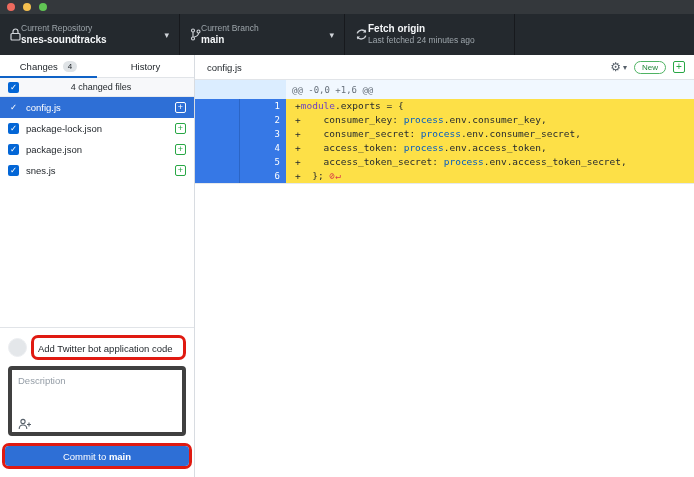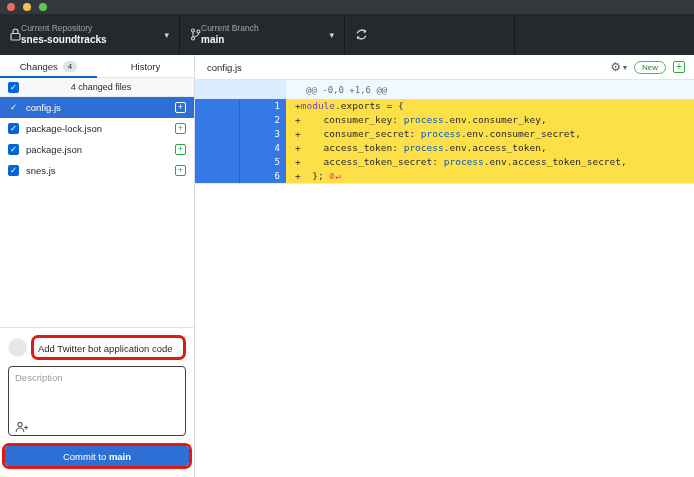--- a/index.html
+++ b/index.html
@@ -43,21 +43,21 @@
   .file-row.selected .plus-box { border-color:#fff; color:#fff; }
   .sb-spacer { flex:1; }
 
   
   .commit-box { flex:0 0 auto; border-top:1px solid #e1e4e8; padding:7px 8px 8px 8px; }
   .summary-row { display:flex; align-items:center; gap:4px; }
   .avatar { width:19px; height:19px; border-radius:50%; background:#e4e7ea; border:1px solid #eceef1; flex:0 0 auto; }
   .red-ann { border:3px solid #e01a11; border-radius:7px; }
   .summary-ann { flex:1; background:#fff; }
   .summary-input { width:100%; border:0; outline:0; font-family:"Liberation Sans",sans-serif; font-size:9.5px; color:#24292e; padding:2px 4px; height:17px; background:transparent; }
-  .desc-box { margin-top:6px; height:70px; border:1px solid #404040; border-radius:4px; padding:5px 6px 4px 6px; display:flex; flex-direction:column; justify-content:space-between; }
+  .desc-box { margin-top:6px; height:70px; border:4px solid #404040; border-radius:4px; padding:5px 6px 4px 6px; display:flex; flex-direction:column; justify-content:space-between; }
   .desc-input { border:0; outline:0; resize:none; font-family:"Liberation Sans",sans-serif; font-size:9.5px; color:#24292e; height:38px; }
   .desc-input::placeholder { color:#949da6; }
   .coauthor { width:14px; height:12px; color:#57606a; cursor:pointer; }
   .btn-ann { margin:7px -6px 0 -6px; }
   .commit-btn { width:100%; height:20px; background:#2e6fd6; border:0; border-radius:4px; color:#fff; font-family:"Liberation Sans",sans-serif; font-size:9.5px; cursor:pointer; }
   .commit-btn b { font-weight:bold; }
 
   
   .diff-panel { flex:1; display:flex; flex-direction:column; min-width:0; background:#fff; }
   .diff-header { height:25px; flex:0 0 auto; border-bottom:1px solid #e1e4e8; display:flex; align-items:center; padding:0 9px 0 12px; font-size:9.5px; background:#fff; }
@@ -65,21 +65,21 @@
   .dh-right { display:flex; align-items:center; gap:7px; }
   .gear-wrap { display:flex; align-items:center; gap:2px; color:#57606a; cursor:pointer; }
   .gear { font-size:12px; line-height:12px; }
   .gear-caret { font-size:8px; }
   .new-badge { border:1px solid #4fb363; color:#22863a; border-radius:9px; font-size:8px; padding:1px 7px; }
   .plus-box.big { width:12px; height:12px; font-size:10px; line-height:10px; cursor:pointer; }
 
   .diff-body { flex:1; overflow:hidden; font-family:"DejaVu Sans Mono","Liberation Mono",monospace; font-size:9.5px; }
   .hunk-row { display:flex; height:19px; }
   .hunk-gutter { width:91px; flex:0 0 auto; background:#dbedff; }
-  .hunk-text { flex:1; background:#f1f8ff; color:#66707b; display:flex; align-items:center; padding-left:20px; font-size:9px; }
+  .hunk-text { flex:1; background:#f1f8ff; color:#66707b; display:flex; align-items:center; padding-left:6px; font-size:9px; }
   .diff-line { display:flex; height:14px; }
   .dl-gutter { width:91px; flex:0 0 auto; background:#3678e6; display:flex; }
   .dl-g1 { width:45px; border-right:1px solid rgba(22,66,138,0.35); }
   .dl-g2 { flex:1; color:#fff; font-size:9px; text-align:right; padding-right:6px; line-height:14px; }
   .dl-code { flex:1; background:#fde047; white-space:pre; line-height:14px; padding-left:9px; color:#24292e; }
   .tok-purple { color:#6f42c1; } .tok-blue { color:#005cc5; } .tok-red { color:#d73a49; }
   .diff-end { border-top:1px solid #e6e9ec; }
 </style>
 </head>
 <body>
@@ -122,20 +122,24 @@
       <span class="tb-caret">▾</span>
     </div>
     <div class="tb-sec fetch">
       <span class="tb-icon">
         <svg width="13" height="13" viewBox="0 0 13 13">
             <path d="M10.8 4.2 A4.8 4.8 0 0 0 2.2 5.4" fill="none" stroke="#d1d5da" stroke-width="1.3"></path>
             <path d="M2.2 8.8 A4.8 4.8 0 0 0 10.8 7.6" fill="none" stroke="#d1d5da" stroke-width="1.3"></path>
             <path d="M10.9 1.4 V4.4 H7.9 Z" fill="#d1d5da"></path>
             <path d="M2.1 11.6 V8.6 H5.1 Z" fill="#d1d5da"></path>
           </svg>
+      </span>
+      <span class="tb-text">
+        <div class="tb-value">Fetch origin</div>
+        <div class="tb-label">Last fetched 24 minutes ago</div>
       </span>
     </div>
     <div class="tb-fill"></div>
   </div>
 
   <div class="main">
 
     <div class="sidebar">
       <div class="tabs">
         <div class="tab active">

